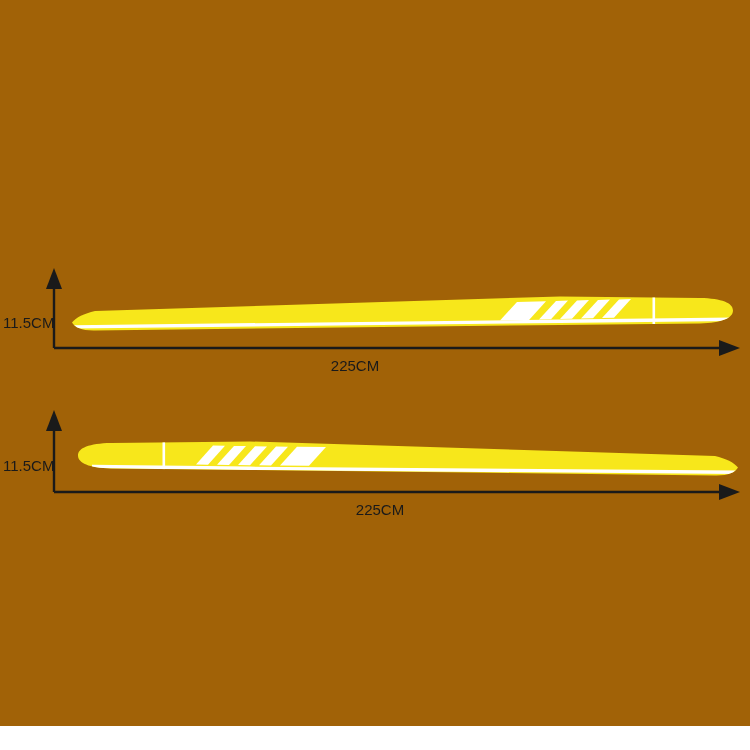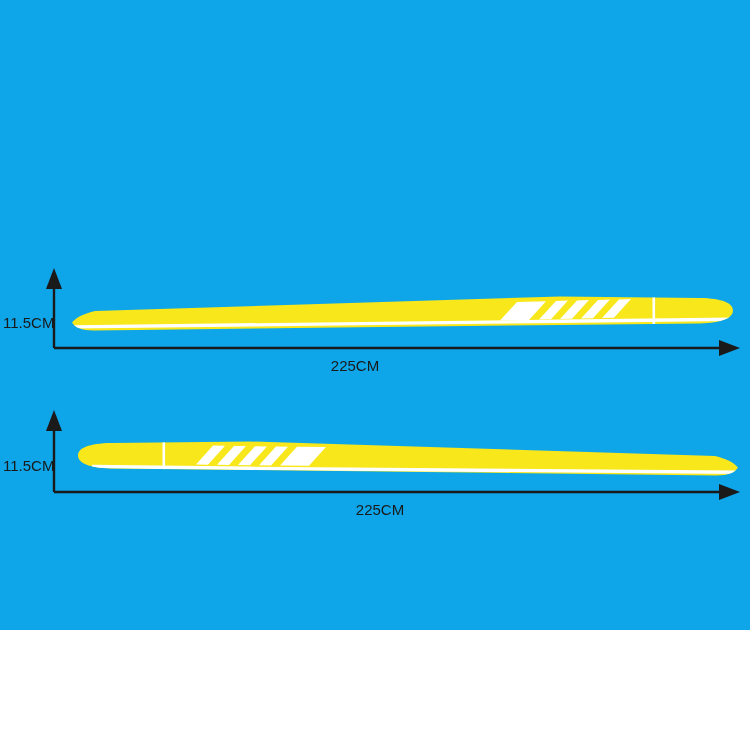--- a/index.html
+++ b/index.html
@@ -9,22 +9,22 @@
   }
   body {
     width: 750px;
     height: 750px;
     font-family: "Liberation Sans", sans-serif;
     overflow: hidden;
   }
   #stage {
     position: relative;
     width: 750px;
-    height: 630px;
-    background: #0ea5e9;
+    height: 726px;
+    background: #a16207;
   }
   .diagram-svg {
     position: absolute;
     left: 0;
     top: 0;
     width: 750px;
     height: 750px;
   }
   .dim-label {
     font-family: "Liberation Sans", sans-serif;

